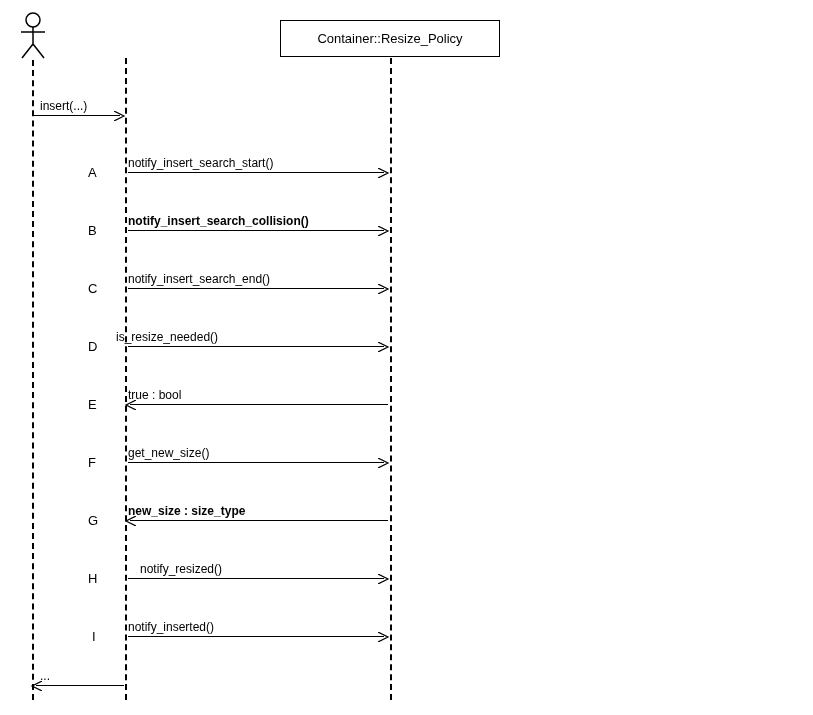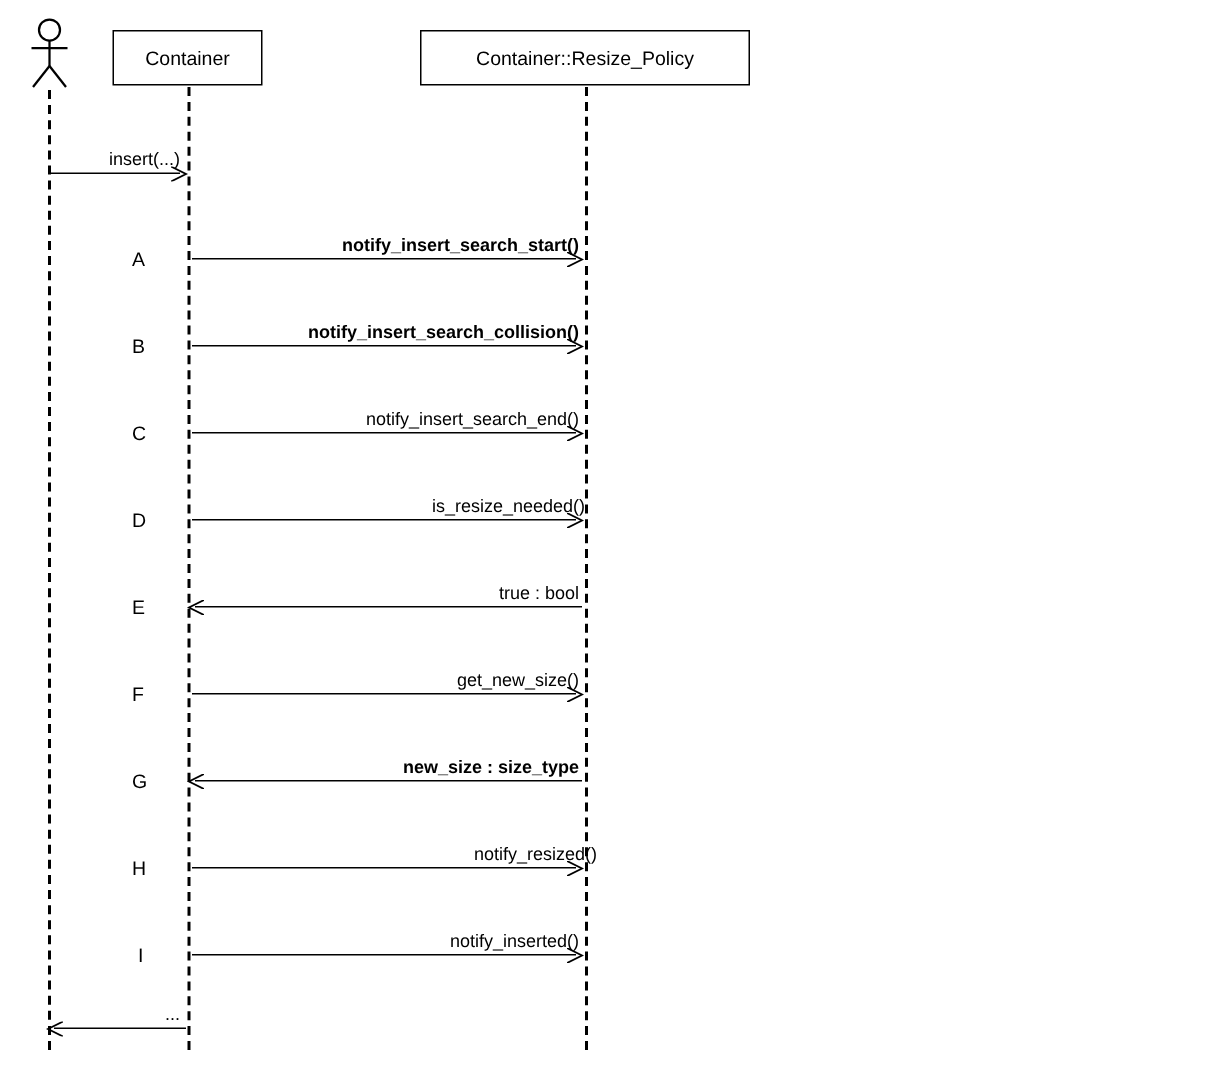--- a/index.html
+++ b/index.html
@@ -48,21 +48,21 @@
   .msg .step {
     position: absolute;
     font-size: 13px;
     top: -7px;
   }
   .msg .label {
     position: absolute;
     font-size: 12px;
     white-space: nowrap;
     top: -16px;
-    text-align: right;
+    text-align: left;
   }
   .msg .bold { font-weight: normal; }
   .arrow-line {
     position: absolute;
     height: 0;
     border-top: 1px solid #000;
     top: 0;
   }
   .arrow-head-r, .arrow-head-l {
     position: absolute;
@@ -77,23 +77,20 @@
   <div class="actor">
     <svg width="28" height="48" viewBox="0 0 28 48">
       <circle cx="14" cy="8" r="7" stroke="#000" fill="none" stroke-width="1.5"></circle>
       <line x1="14" y1="15" x2="14" y2="32" stroke="#000" stroke-width="1.5"></line>
       <line x1="2" y1="20" x2="26" y2="20" stroke="#000" stroke-width="1.5"></line>
       <line x1="14" y1="32" x2="3" y2="46" stroke="#000" stroke-width="1.5"></line>
       <line x1="14" y1="32" x2="25" y2="46" stroke="#000" stroke-width="1.5"></line>
     </svg>
   </div>
 
-  <div class="participant" style="left:75px; top:20px; width:100px;">
-    <span>Container</span>
-  </div>
 
   <div class="participant" style="left:280px; top:20px; width:220px;">
     <span>Container::Resize_Policy</span>
   </div>
 
   <div class="lifeline" style="left:32px; top:60px; height:640px;"></div>
   <div class="lifeline" style="left:125px; top:58px; height:642px;"></div>
   <div class="lifeline" style="left:390px; top:58px; height:642px;"></div>
 
   <div class="msg" style="top:115px;">
@@ -101,21 +98,21 @@
     <div class="arrow-line" style="left:34px; width:86px;"></div>
     <div class="arrow-head-r" style="left:114px;">
       <svg width="12" height="10">
           <path d="M0 0 L10 5 L0 10" fill="none" stroke="#000" stroke-width="1.2"></path>
         </svg>
     </div>
   </div>
 
   <div class="msg" style="top:172px;">
     <div class="step" style="left:88px;">A</div>
-    <div class="label" style="left:128px; width:258px;font-weight:bold;">notify_insert_search_start()</div>
+    <div class="label" style="left:128px; width:258px;">notify_insert_search_start()</div>
     <div class="arrow-line" style="left:128px; width:256px;"></div>
     <div class="arrow-head-r" style="left:378px;">
       <svg width="12" height="10">
           <path d="M0 0 L10 5 L0 10" fill="none" stroke="#000" stroke-width="1.2"></path>
         </svg>
     </div>
   </div>
 
   <div class="msg" style="top:230px;">
     <div class="step" style="left:88px;">B</div>
@@ -134,21 +131,21 @@
     <div class="arrow-line" style="left:128px; width:256px;"></div>
     <div class="arrow-head-r" style="left:378px;">
       <svg width="12" height="10">
           <path d="M0 0 L10 5 L0 10" fill="none" stroke="#000" stroke-width="1.2"></path>
         </svg>
     </div>
   </div>
 
   <div class="msg" style="top:346px;">
     <div class="step" style="left:88px;">D</div>
-    <div class="label" style="left:132px; width:258px;">is_resize_needed()</div>
+    <div class="label" style="left:116px; width:258px;">is_resize_needed()</div>
     <div class="arrow-line" style="left:128px; width:256px;"></div>
     <div class="arrow-head-r" style="left:378px;">
       <svg width="12" height="10">
           <path d="M0 0 L10 5 L0 10" fill="none" stroke="#000" stroke-width="1.2"></path>
         </svg>
     </div>
   </div>
 
   <div class="msg" style="top:404px;">
     <div class="step" style="left:88px;">E</div>

